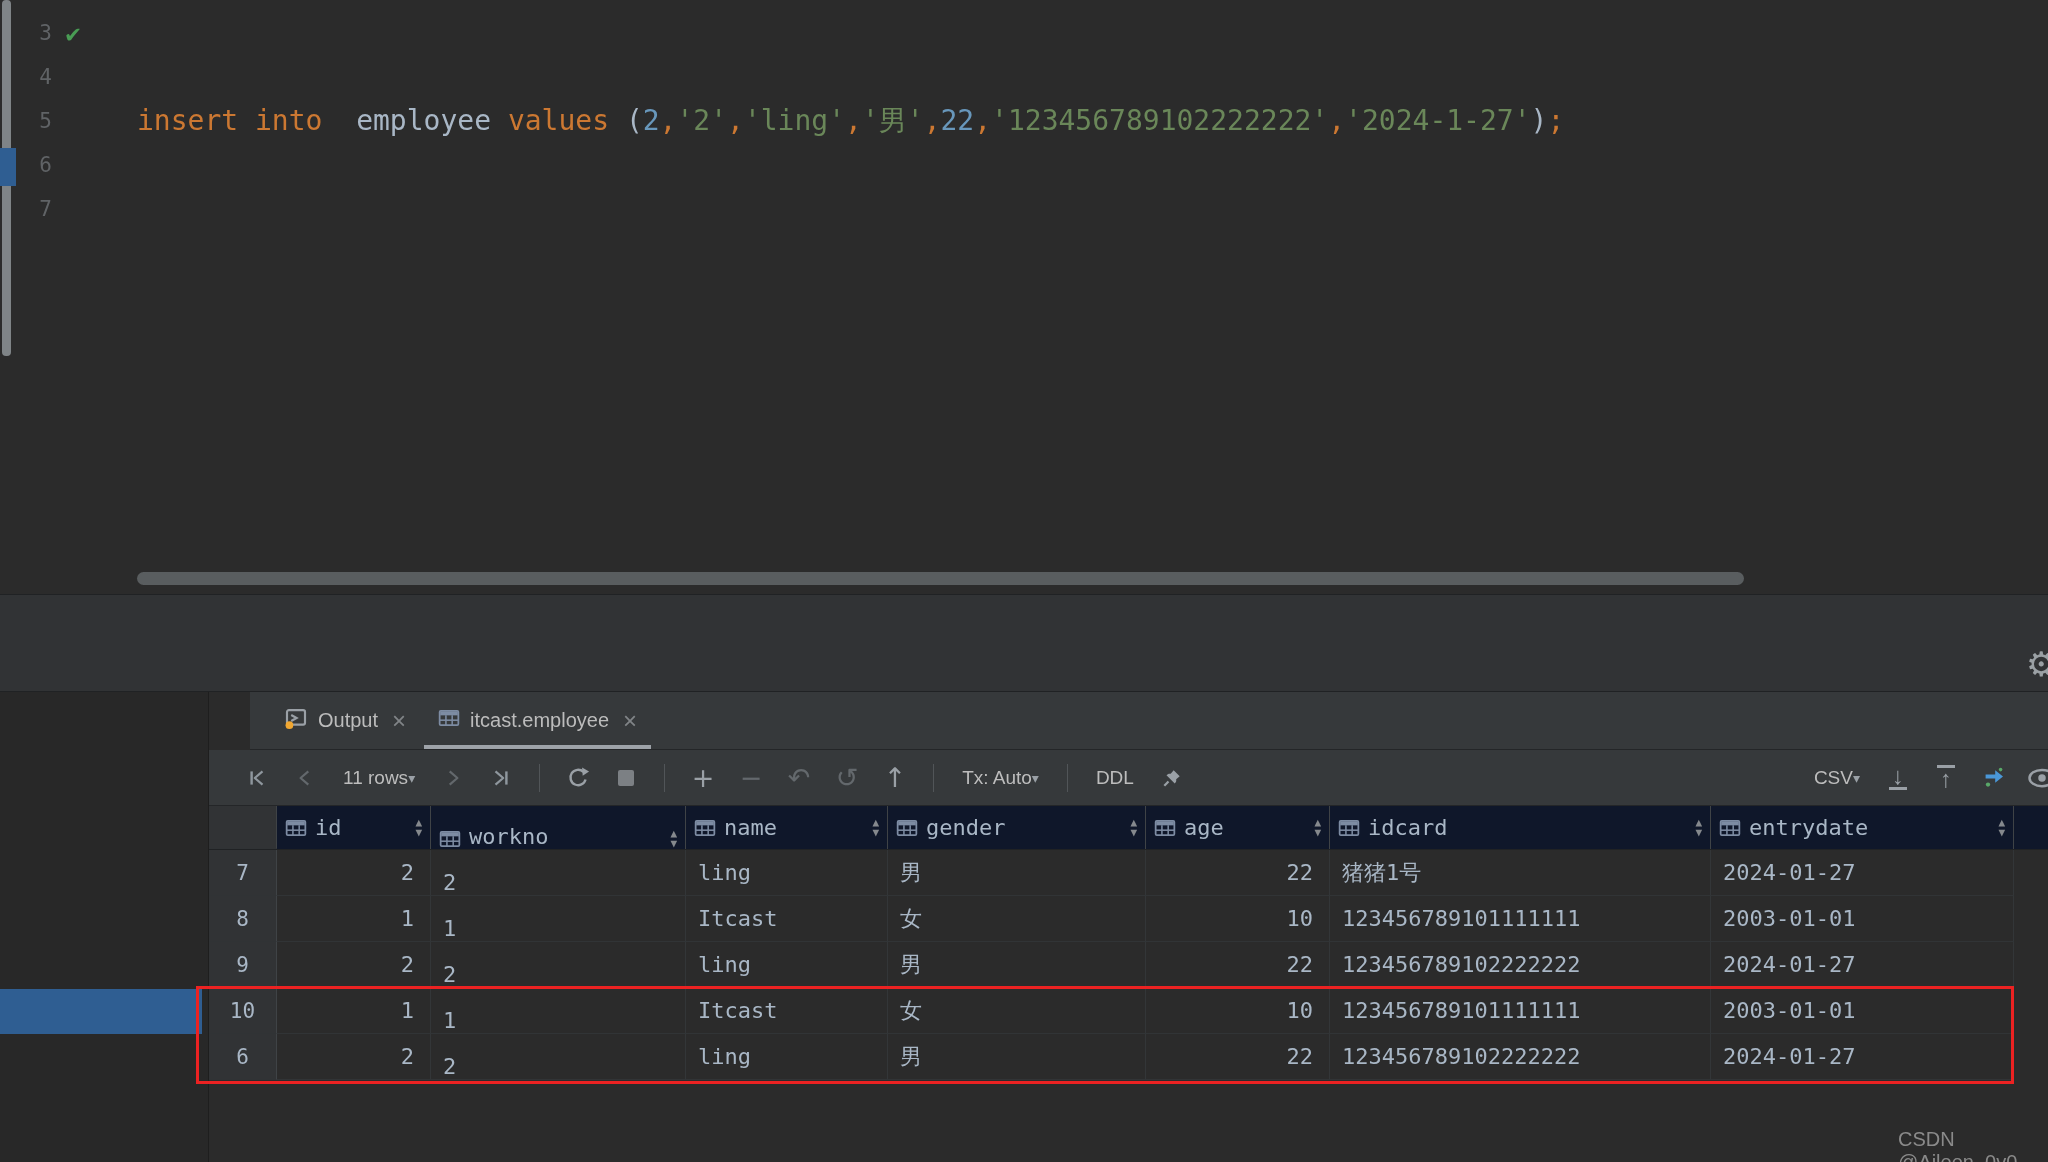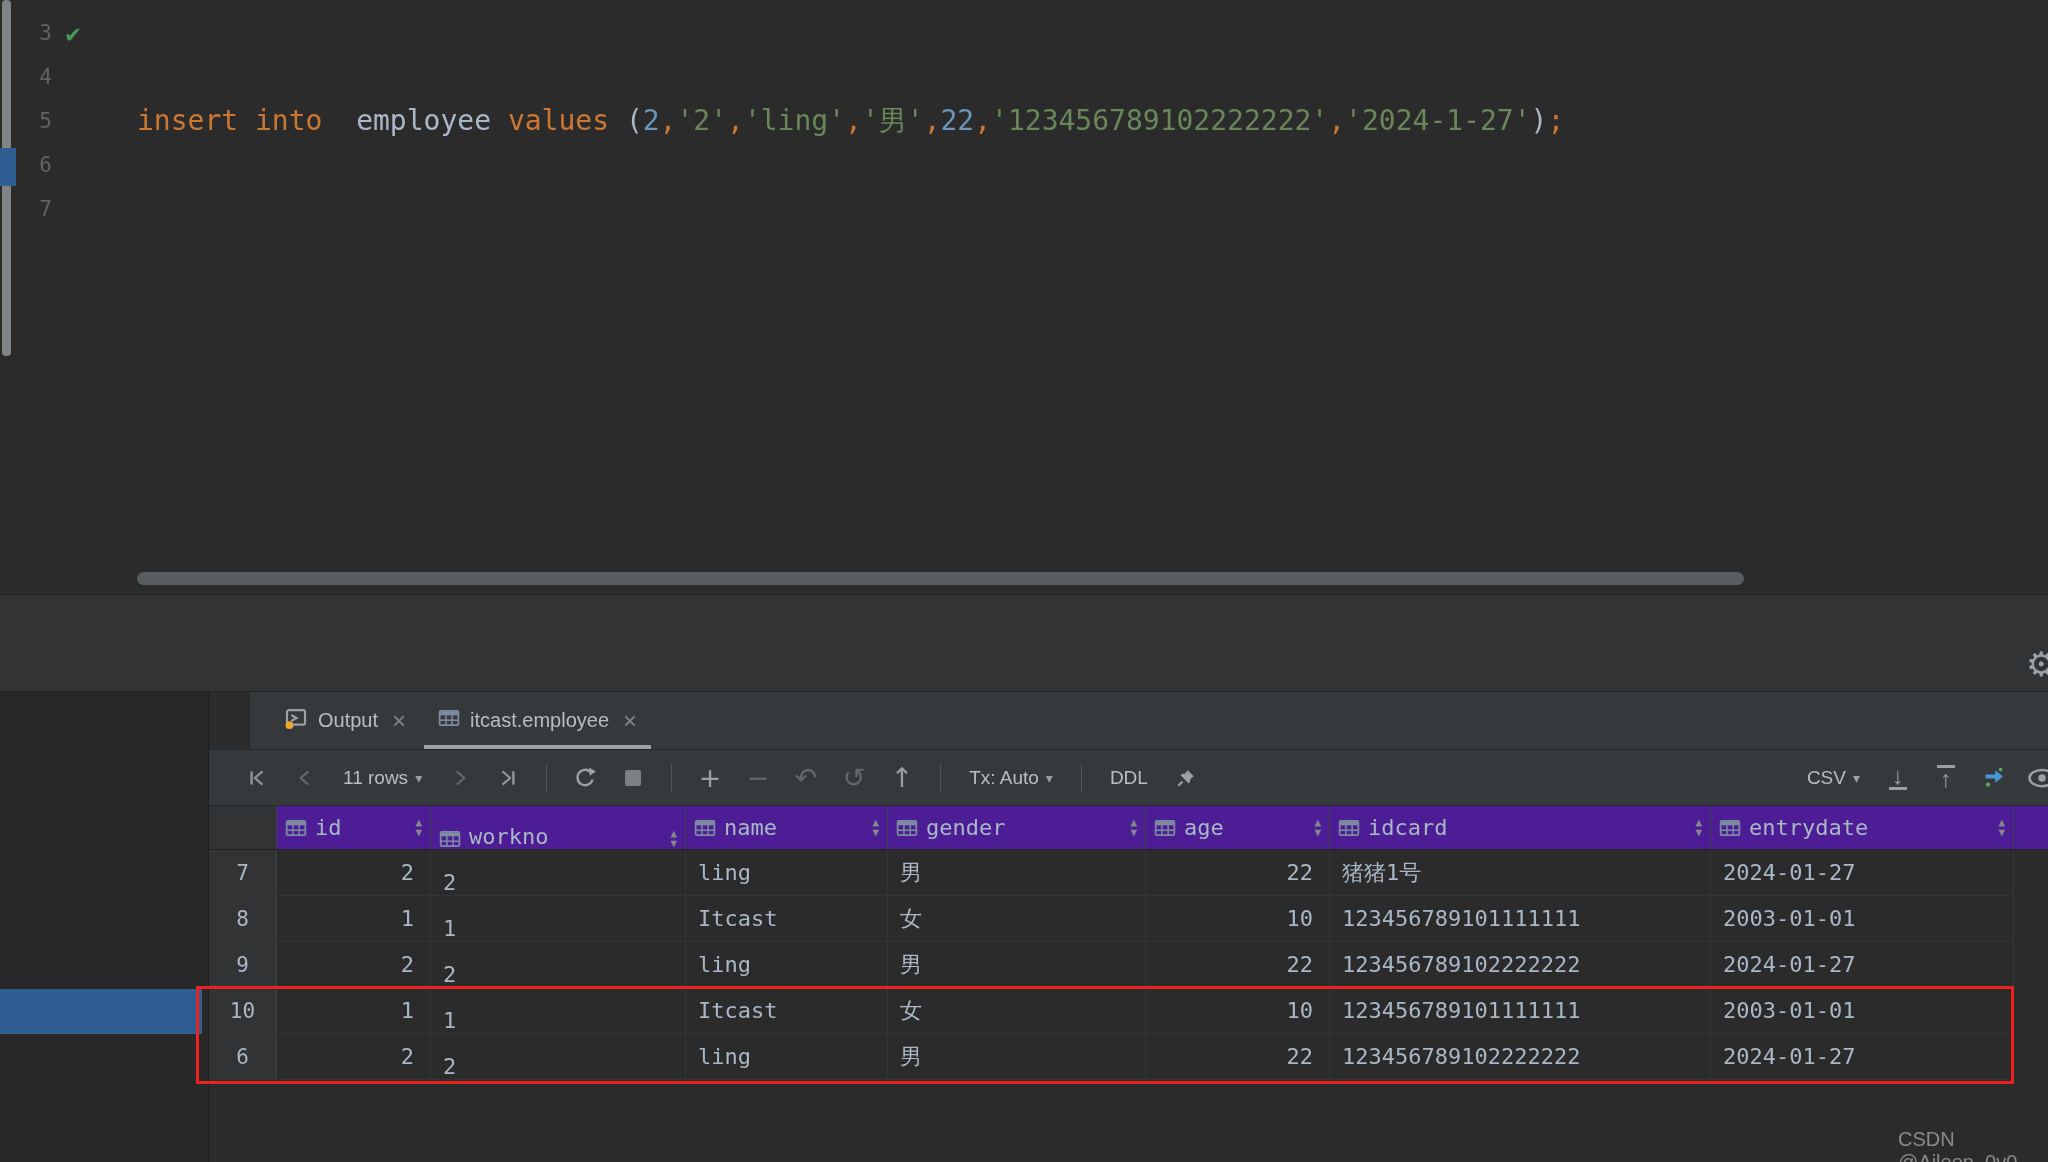--- a/index.html
+++ b/index.html
@@ -36,32 +36,32 @@
   #tabbar{height:58px;background:#36393b;display:flex;align-items:stretch;padding-left:18px;border-bottom:1px solid #242628;margin-left:41px;}
   .tab{display:flex;align-items:center;gap:10px;padding:0 16px;color:#bcbcbc;font-size:20px;position:relative;}
   .tab.active::after{content:"";position:absolute;left:2px;right:2px;bottom:0;height:4px;background:#9da2a8;}
   .tab .close{color:#808487;font-size:24px;margin-left:4px;line-height:1;}
 
   #toolbar{height:56px;background:#36393b;display:flex;align-items:center;padding-left:28px;border-bottom:1px solid #242628;gap:8px;}
   .tbi{width:40px;height:40px;display:flex;align-items:center;justify-content:center;flex:none;}
   .glyph{font-size:27px;color:#9aa0a6;font-family:"DejaVu Sans",sans-serif;}
   .tbi.dim{color:#63686c;}
   .tsep{width:1px;height:28px;background:#515558;margin:0 10px;flex:none;}
-  .tb-label{display:flex;align-items:center;gap:7px;color:#bdbdbd;font-size:19px;padding:0 10px;flex:none;}
+  .tb-label{display:flex;align-items:center;color:#bdbdbd;font-size:19px;padding:0 10px;flex:none;}
   .chev{font-size:14px;color:#9aa0a6;}
   .stopsq{width:16px;height:16px;background:#7c8084;border-radius:2px;}
   .tb-right{margin-left:auto;display:flex;align-items:center;gap:8px;}
   .dlgroup{display:flex;flex-direction:column;align-items:center;color:#9aa0a6;}
   .dlgroup .ar{font-size:24px;line-height:22px;}
   .dlgroup .bar{width:18px;height:3px;background:#9aa0a6;}
   .cut{margin-right:-14px;}
 
   
   #grid{position:absolute;left:0;top:114px;width:1839px;}
-  .hrow{display:flex;height:44px;background:#4c1d95;border-bottom:1px solid #202224;font-family:"DejaVu Sans Mono",monospace;}
+  .hrow{display:flex;height:44px;background:#0f172a;border-bottom:1px solid #202224;font-family:"DejaVu Sans Mono",monospace;}
   .hcell{display:flex;align-items:center;gap:8px;padding:0 8px;border-right:1px solid #3f4346;color:#a9b7c6;font-size:22px;}
   .hcell .sort{margin-left:auto;display:flex;flex-direction:column;line-height:10px;font-size:11px;color:#85898d;}
   .drow{display:flex;height:46px;font-family:"DejaVu Sans Mono",monospace;font-size:22px;}
   .rncell{background:#313335;border-right:1px solid #3f4346;border-bottom:1px solid #303335;color:#a9b7c6;display:flex;align-items:center;justify-content:center;font-size:21px;flex:none;}
   .dcell{display:flex;align-items:center;padding:0 12px;border-right:1px solid #333638;border-bottom:1px solid #313436;color:#a9b7c6;overflow:hidden;}
   .dcell.ar{justify-content:flex-end;padding-right:16px;}
   .cw-g{width:68px;flex:none;}
   .cw-0{width:154px;flex:none;}
   .cw-1{width:255px;flex:none;align-items:flex-end;}
   .cw-2{width:202px;flex:none;}

